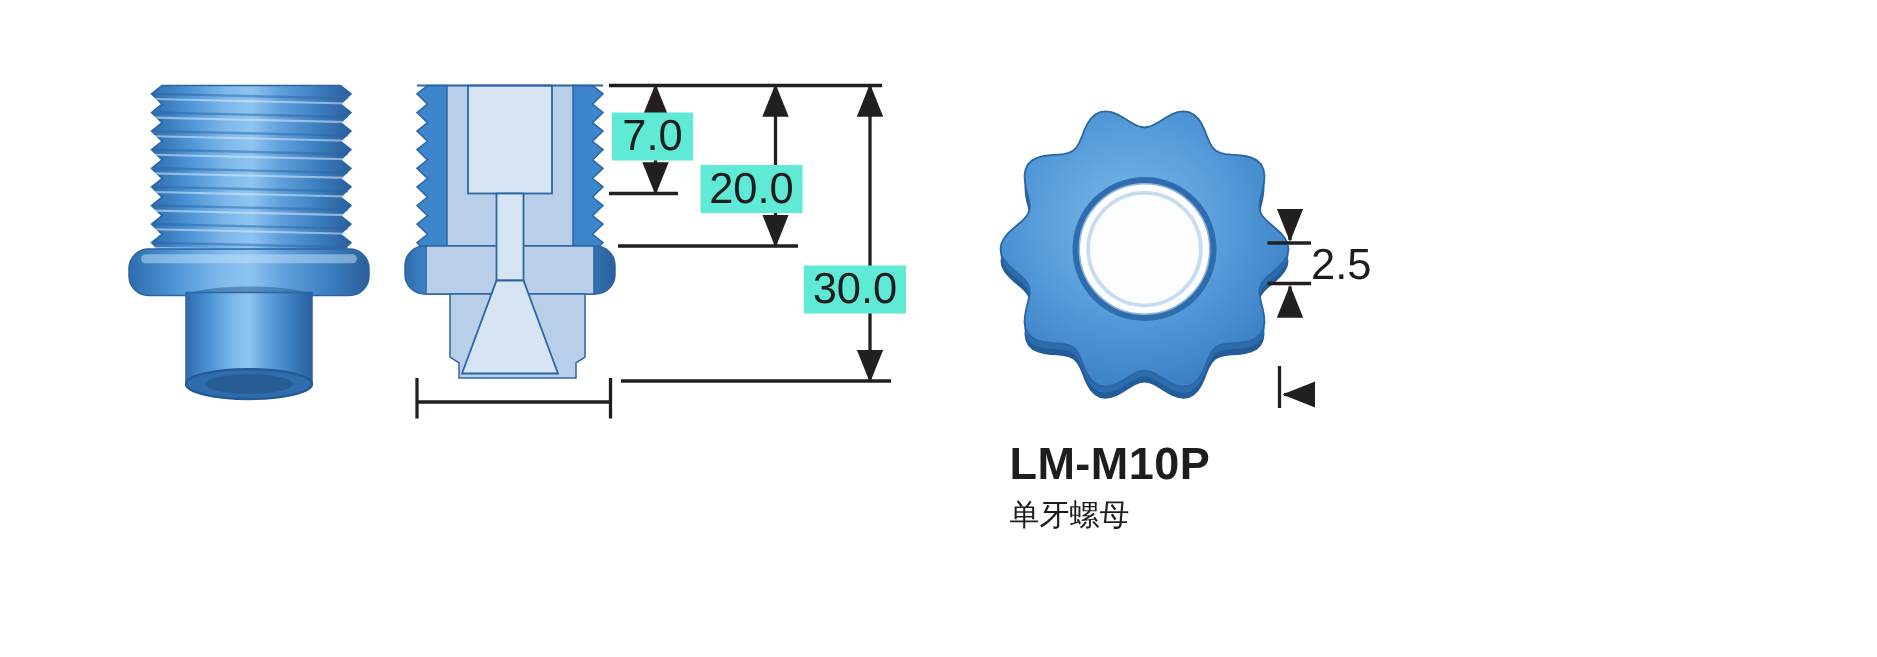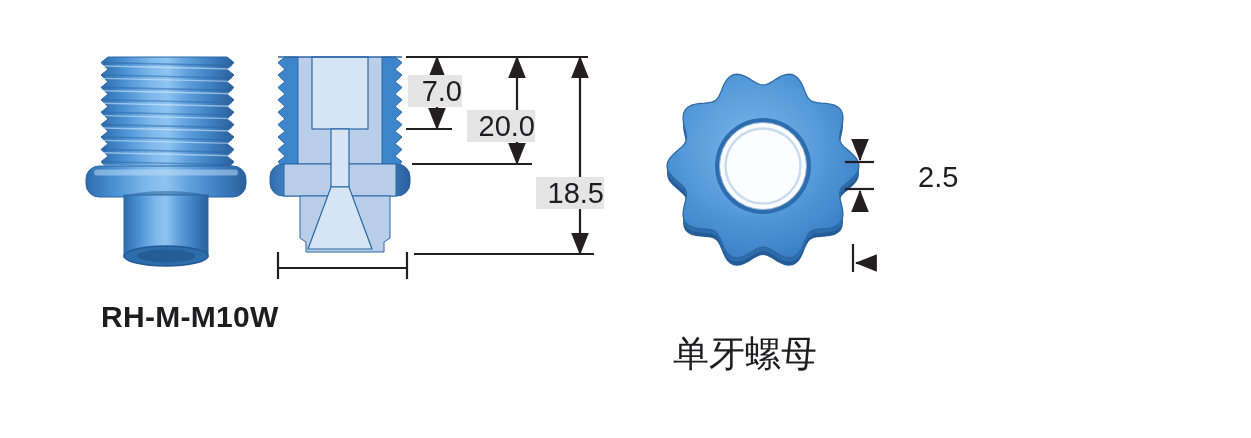--- a/index.html
+++ b/index.html
@@ -13,39 +13,39 @@
     background:#ffffff;
     overflow:hidden;
     font-family:"Liberation Sans","DejaVu Sans",sans-serif;
   }
   #scene{position:absolute;left:0;top:0;}
   .dimline{stroke:var(--line);stroke-width:2.2;fill:none;}
   .dim-text{
     position:absolute;
     font-size:29px;
     color:var(--text);
-    background:#e5e5e5;
-    text-align:right;
+    background:#5eead4;
+    text-align:center;
     line-height:1.12;
     z-index:2;
     white-space:nowrap;
   }
-  .dim-text.no-bg{background:transparent;text-align:left;margin-left:44px;}
+  .dim-text.no-bg{background:transparent;text-align:left;}
   .part-label{
     position:absolute;
     font-size:30px;
     font-weight:700;
     color:var(--text);
     z-index:2;
     white-space:nowrap;
     letter-spacing:0.3px;
   }
   .part-sublabel{
     position:absolute;
-    font-size:36px;
+    font-size:20px;
     font-weight:400;
     color:var(--text);
     z-index:2;
     white-space:nowrap;
   }
 </style>
 </head>
 <body>
 
 <div id="stage">
@@ -138,18 +138,18 @@
       <line class="dimline" x1="860" y1="147" x2="860" y2="160" marker-end="url(#arrow)"></line>
       <line class="dimline" x1="860" y1="204" x2="860" y2="191" marker-end="url(#arrow)"></line>
 
       <line class="dimline" x1="853" y1="244" x2="853" y2="272"></line>
       <line class="dimline" x1="868" y1="263" x2="856" y2="263" marker-end="url(#arrow)"></line>
     </g>
   </svg>
 
   <div class="dim-text" style="left:408px;top:75px;width:54px;">7.0</div>
   <div class="dim-text" style="left:467px;top:110px;width:68px;">20.0</div>
-  <div class="dim-text" style="left:536px;top:177px;width:68px;">18.5</div>
+  <div class="dim-text" style="left:536px;top:177px;width:68px;">30.0</div>
   <div class="dim-text no-bg" style="left:874px;top:161px;width:60px;">2.5</div>
 
-  <div class="part-label" style="left:101px;top:300px;">RH-M-M10W</div>
+  <div class="part-label" style="left:673px;top:293px;">LM-M10P</div>
   <div class="part-sublabel" style="left:673px;top:330px;">单牙螺母</div>
 </div>
 
 </body></html>

